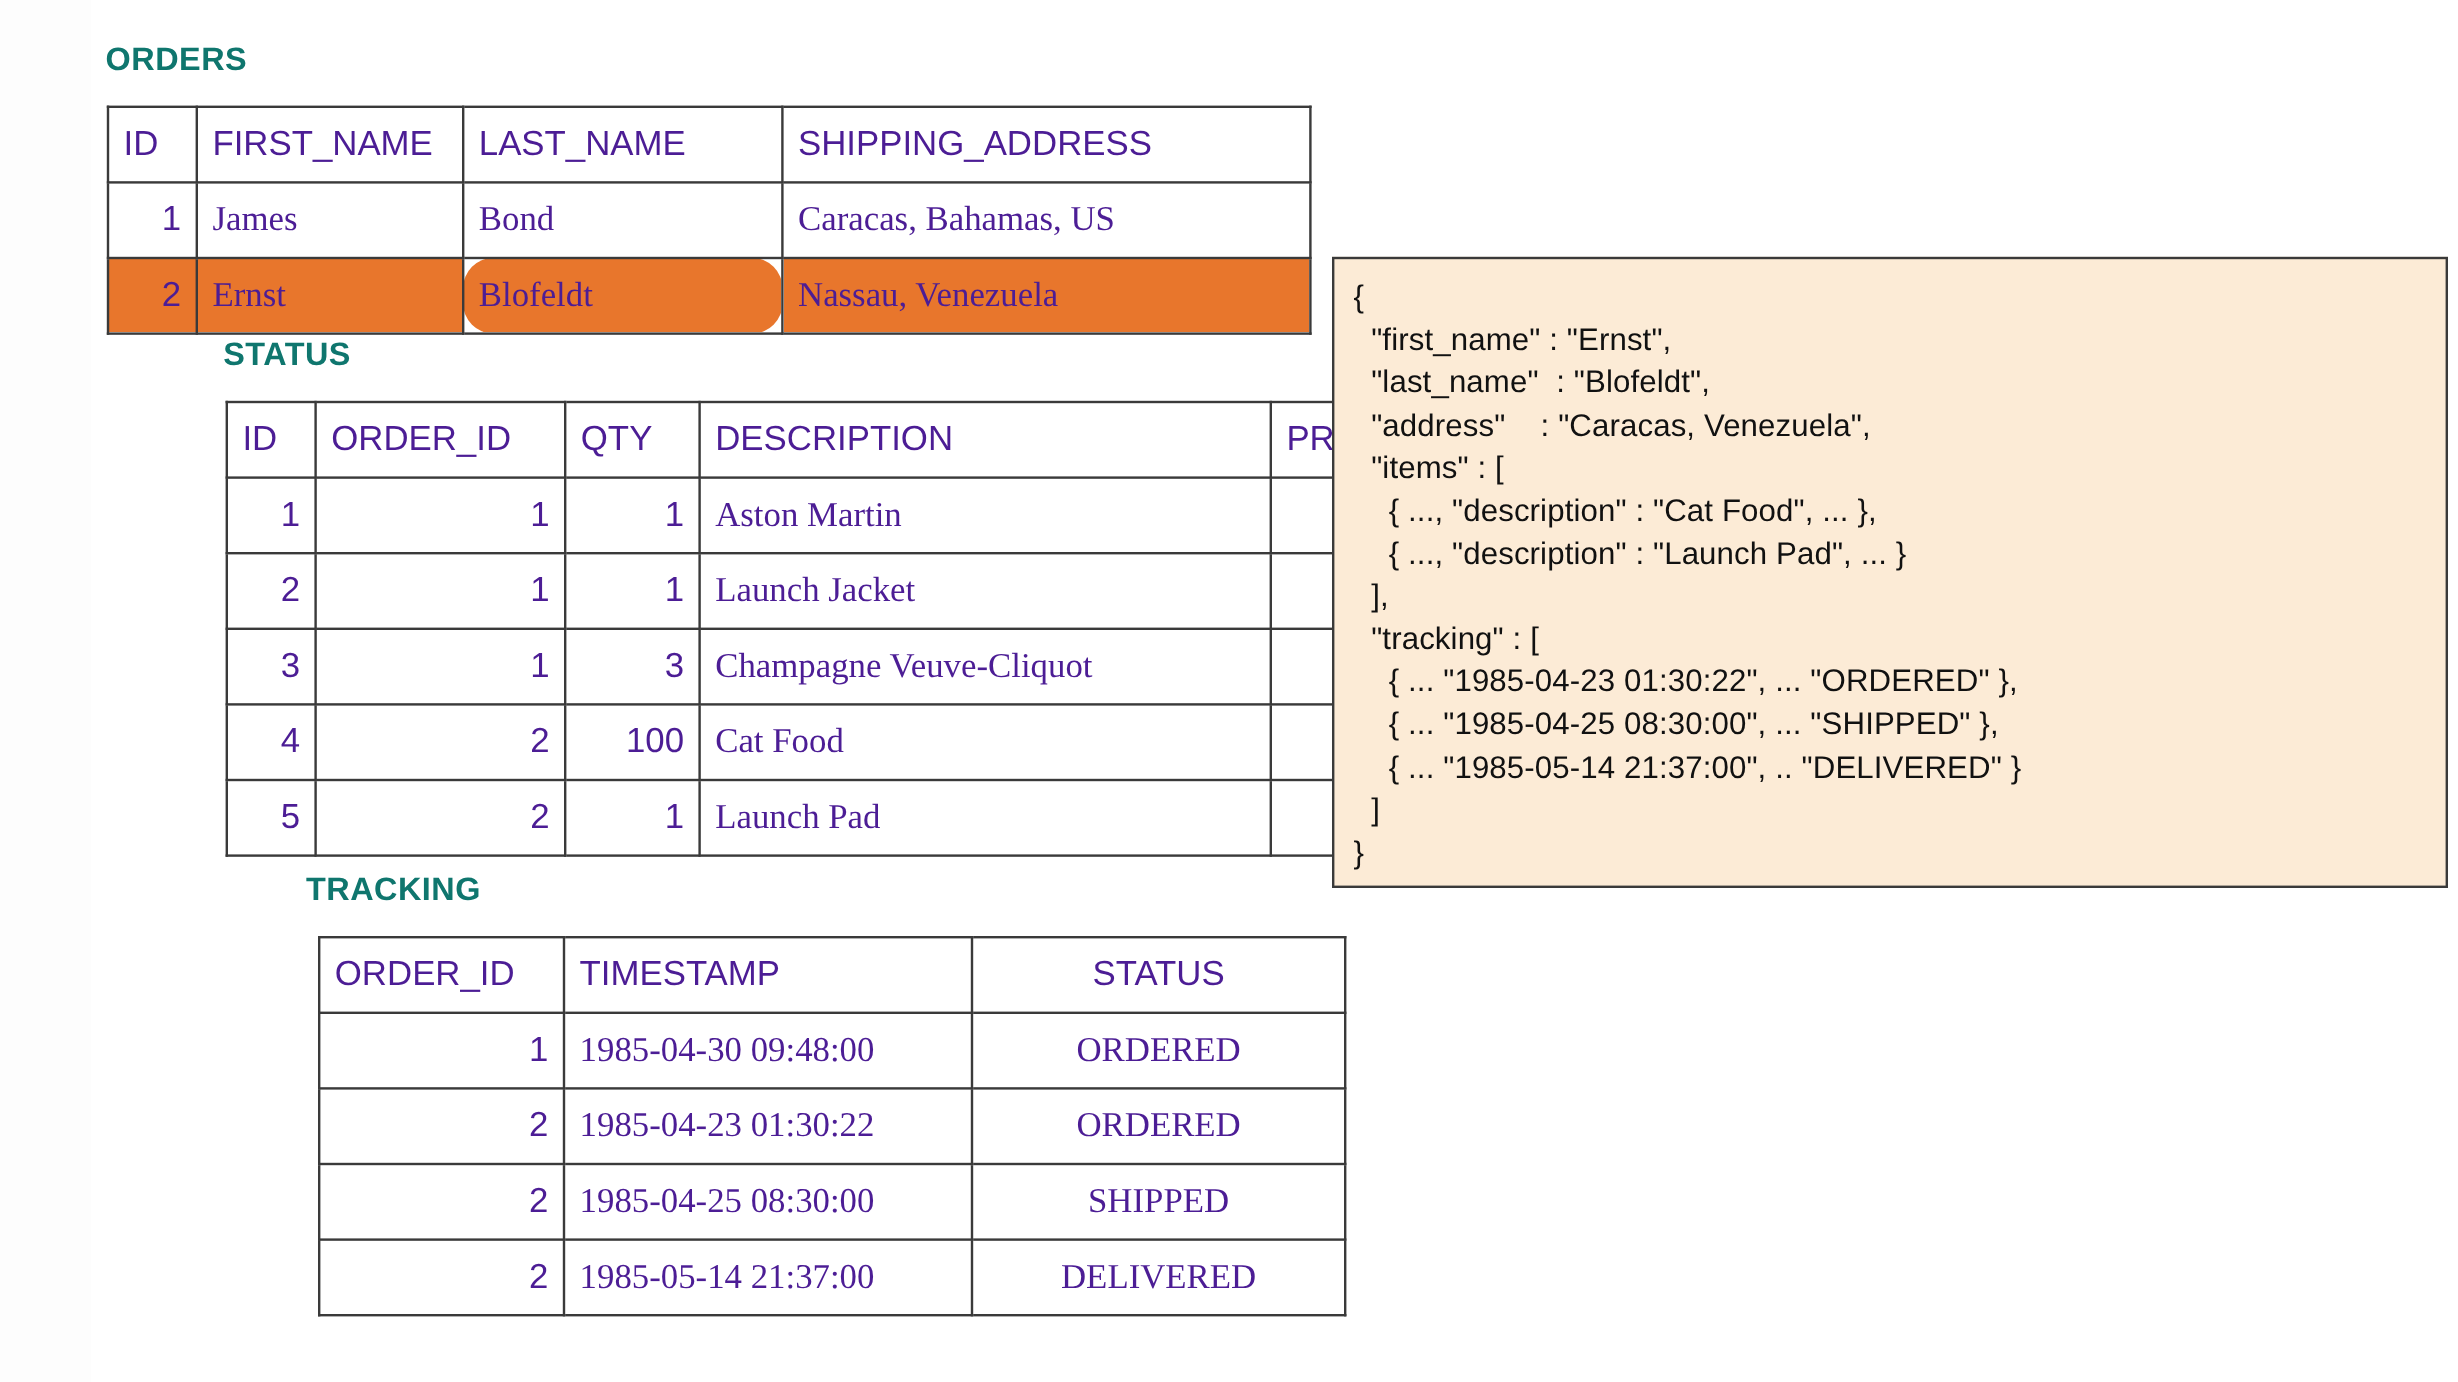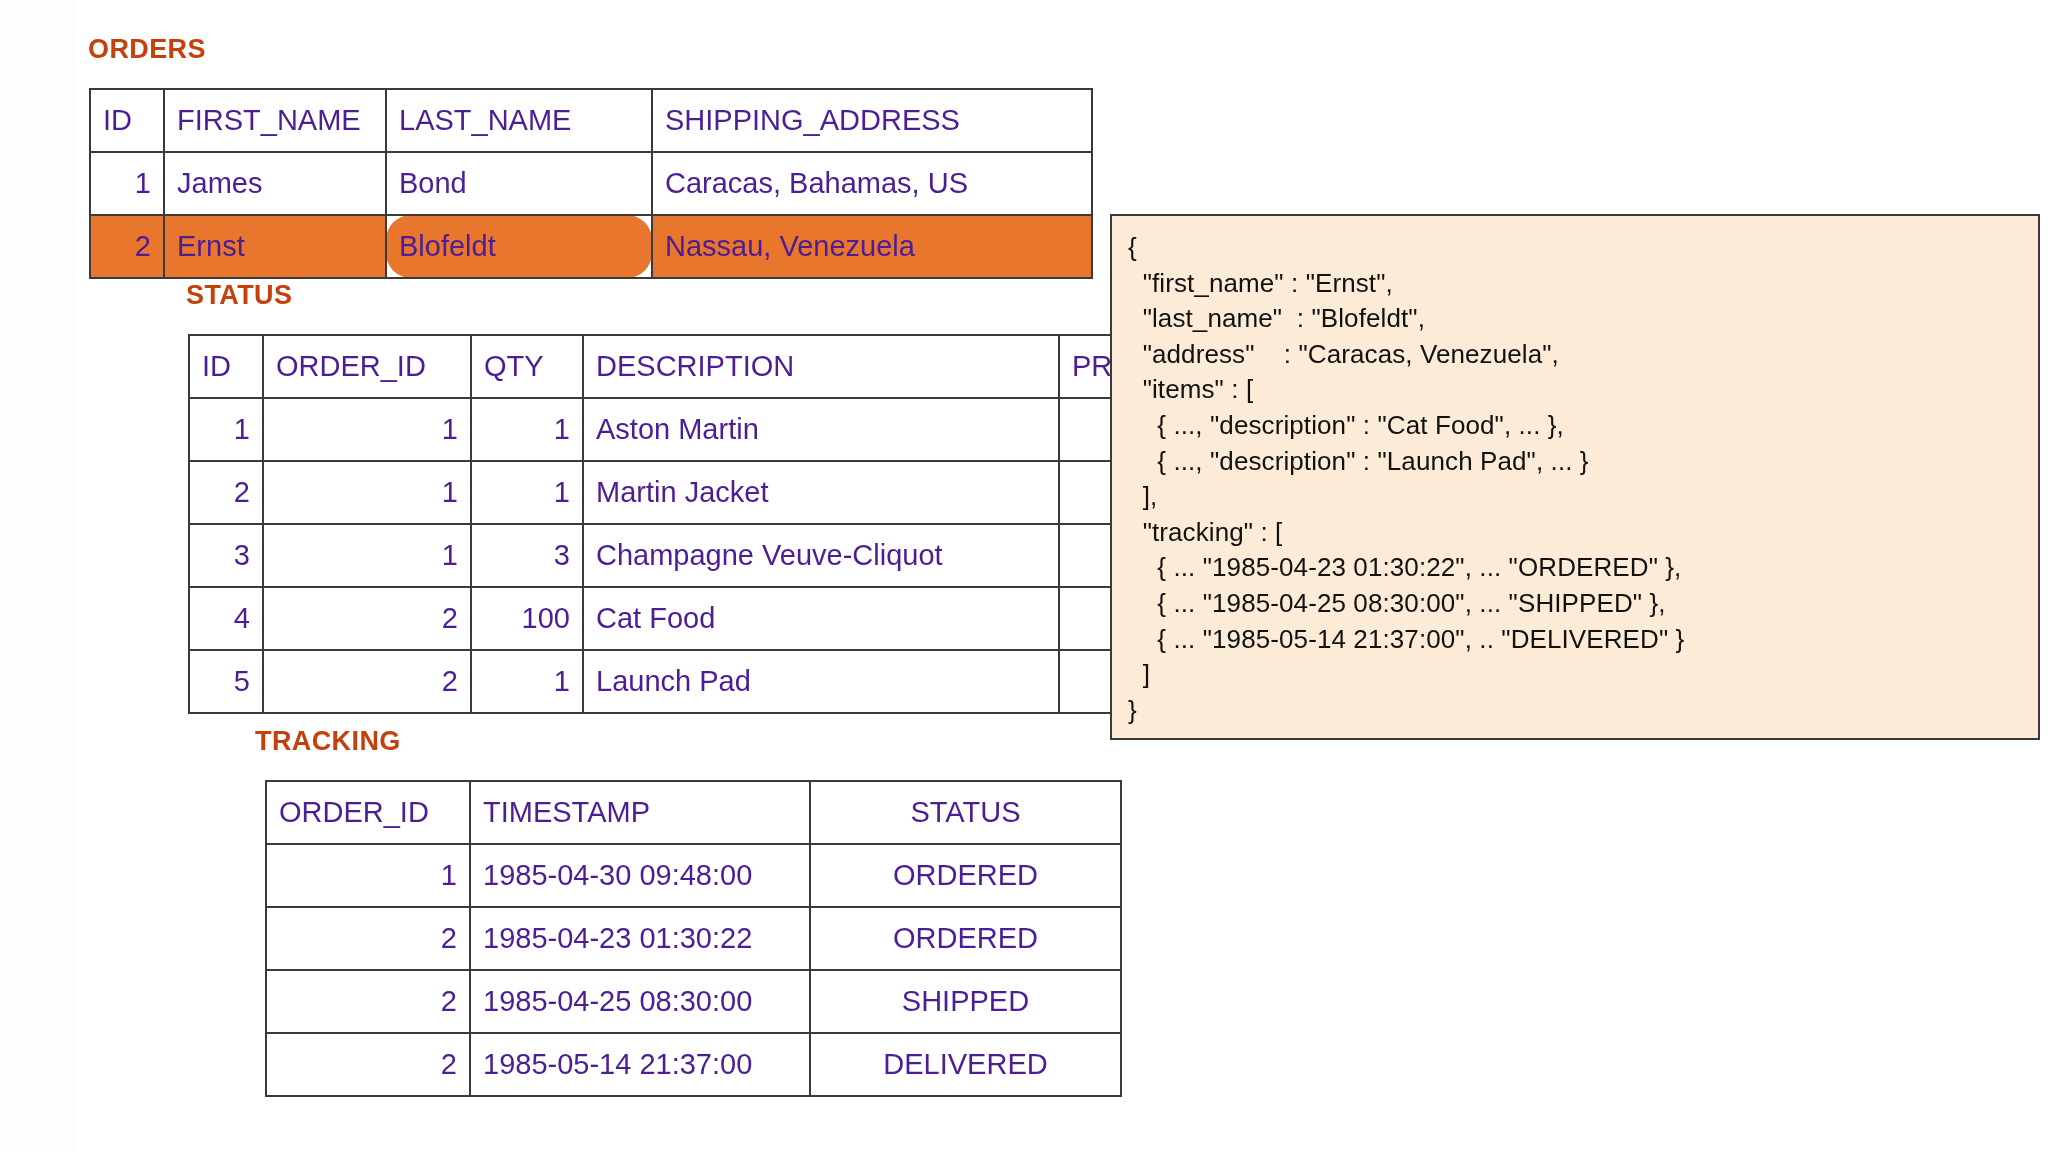--- a/index.html
+++ b/index.html
@@ -29,21 +29,21 @@
   .stage {
     position: absolute;
     left: 0;
     top: 0;
     width: 2048px;
     height: 1152px;
   }
 
   .tbl-label {
     position: absolute;
-    color: #c2410c;
+    color: #0f766e;
     font-family: "Liberation Sans", sans-serif;
     font-size: 27px;
     font-weight: 700;
     letter-spacing: 0.4px;
     white-space: nowrap;
   }
 
   table.db {
     position: absolute;
     border-collapse: collapse;
@@ -63,20 +63,21 @@
     vertical-align: middle;
   }
   table.db td.hdr {
     text-align: left;
   }
   table.db td.num {
     text-align: right;
   }
   table.db td.txt {
     text-align: left;
+    font-family: Liberation Serif, serif;
   }
   table.db tr.highlight td {
     background: #E8762C;
   }
 
   
   #orders-label { left: 88px; top: 34px; }
   #orders-table { left: 89px; top: 88px; }
   #orders-table td:nth-child(1) { width: 48px; }
   #orders-table td:nth-child(2) { width: 196px; }
@@ -169,21 +170,21 @@
         <td class="num">1</td>
         <td class="num">1</td>
         <td class="num">1</td>
         <td class="txt">Aston Martin</td>
         <td class="num">120</td>
       </tr>
       <tr>
         <td class="num">2</td>
         <td class="num">1</td>
         <td class="num">1</td>
-        <td class="txt">Martin Jacket</td>
+        <td class="txt">Launch Jacket</td>
         <td class="num">4</td>
       </tr>
       <tr>
         <td class="num">3</td>
         <td class="num">1</td>
         <td class="num">3</td>
         <td class="txt">Champagne Veuve-Cliquot</td>
         <td class="num"></td>
       </tr>
       <tr>

